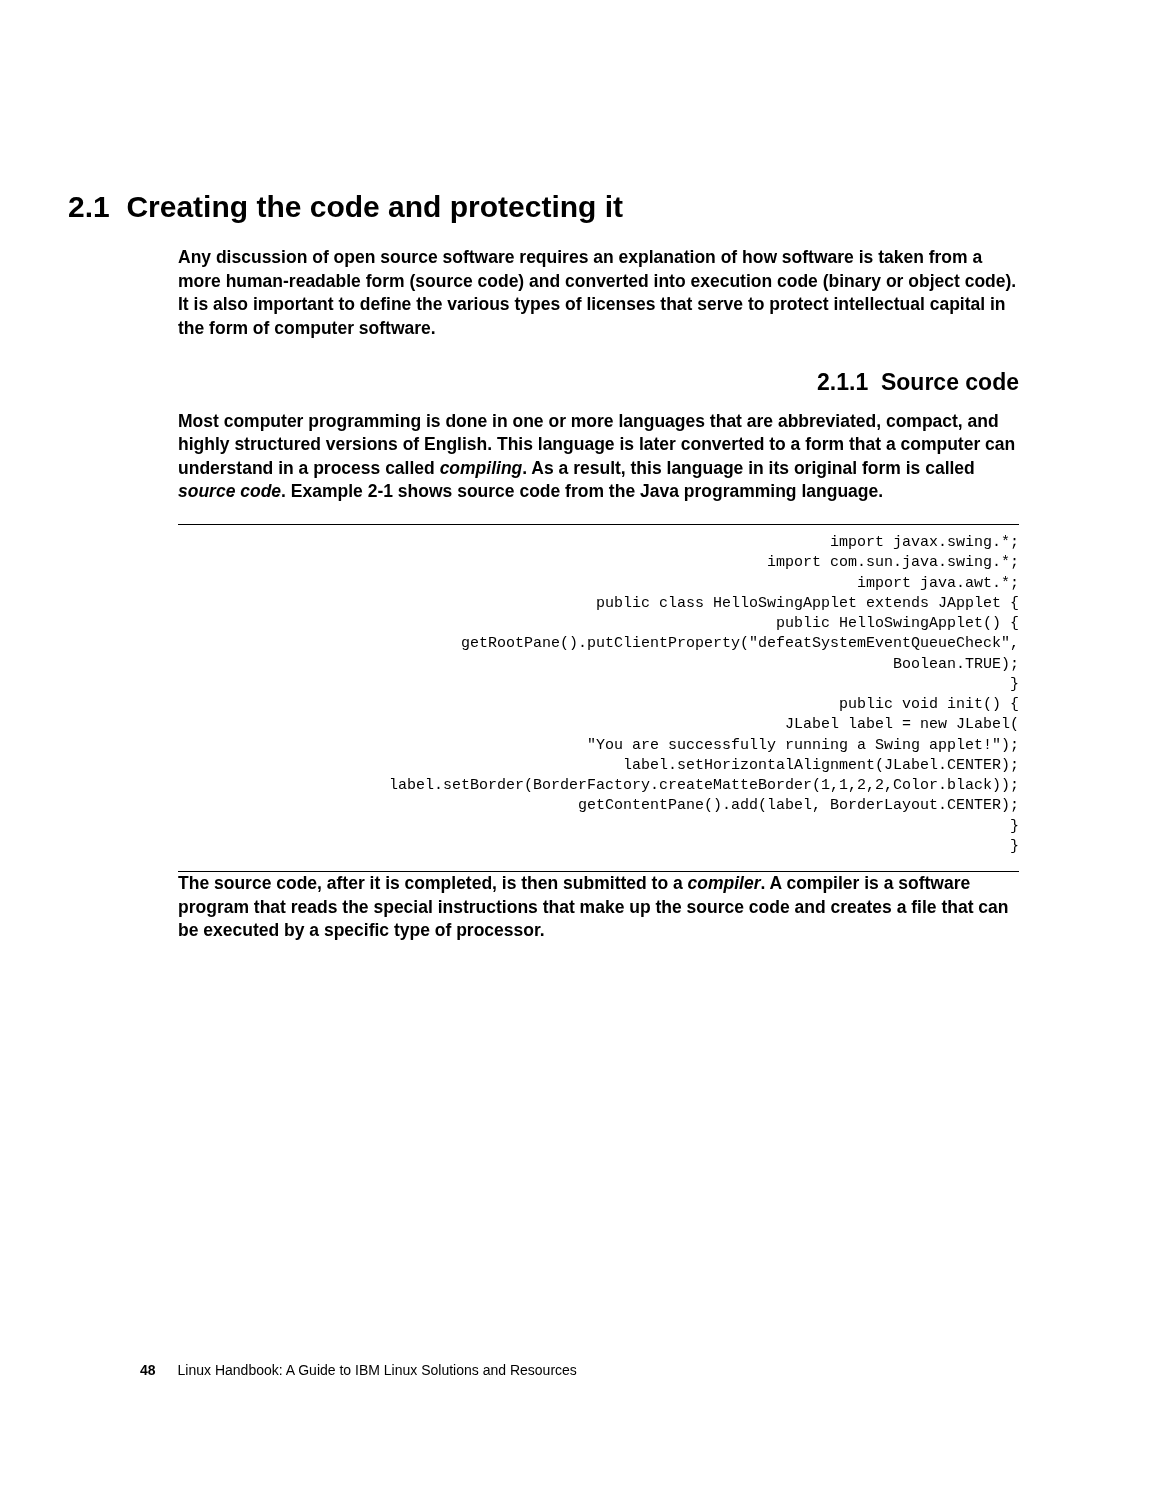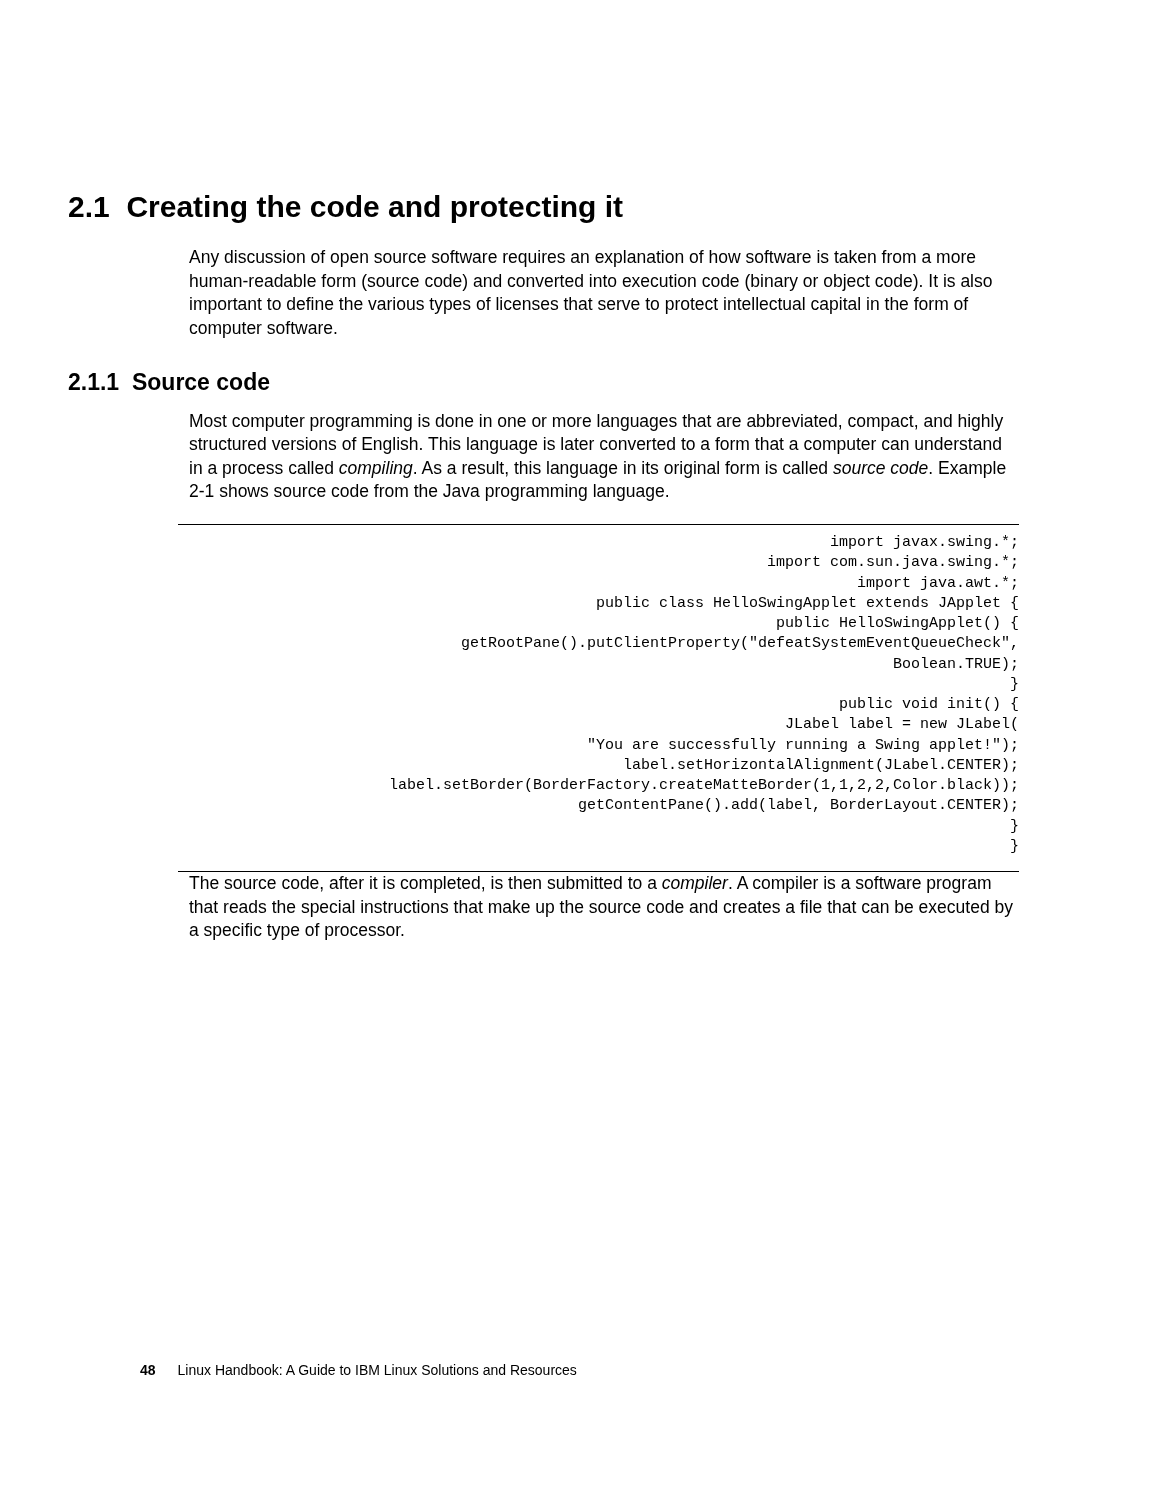--- a/index.html
+++ b/index.html
@@ -19,26 +19,28 @@
     font-size: 30px;
     font-weight: bold;
     margin: 0 0 22px 0;
   }
   .body-indent {
     margin-left: 110px;
   }
   p {
     font-size: 17.5px;
     line-height: 1.35;
-    margin: 0 0 20px 11px;
+    margin: 0 0 20px 0;
+    font-weight: bold;
   }
   h2.subsection {
     font-size: 23px;
     font-weight: bold;
     margin: 28px 0 14px 0;
+    text-align: right;
   }
   .italic { font-style: italic; }
   .example-caption {
     font-style: italic;
     font-size: 16px;
     margin: 50px 0 4px 0;
   }
   .rule {
     border-top: 1.2px solid #000;
     margin: 0 0 8px 0;

